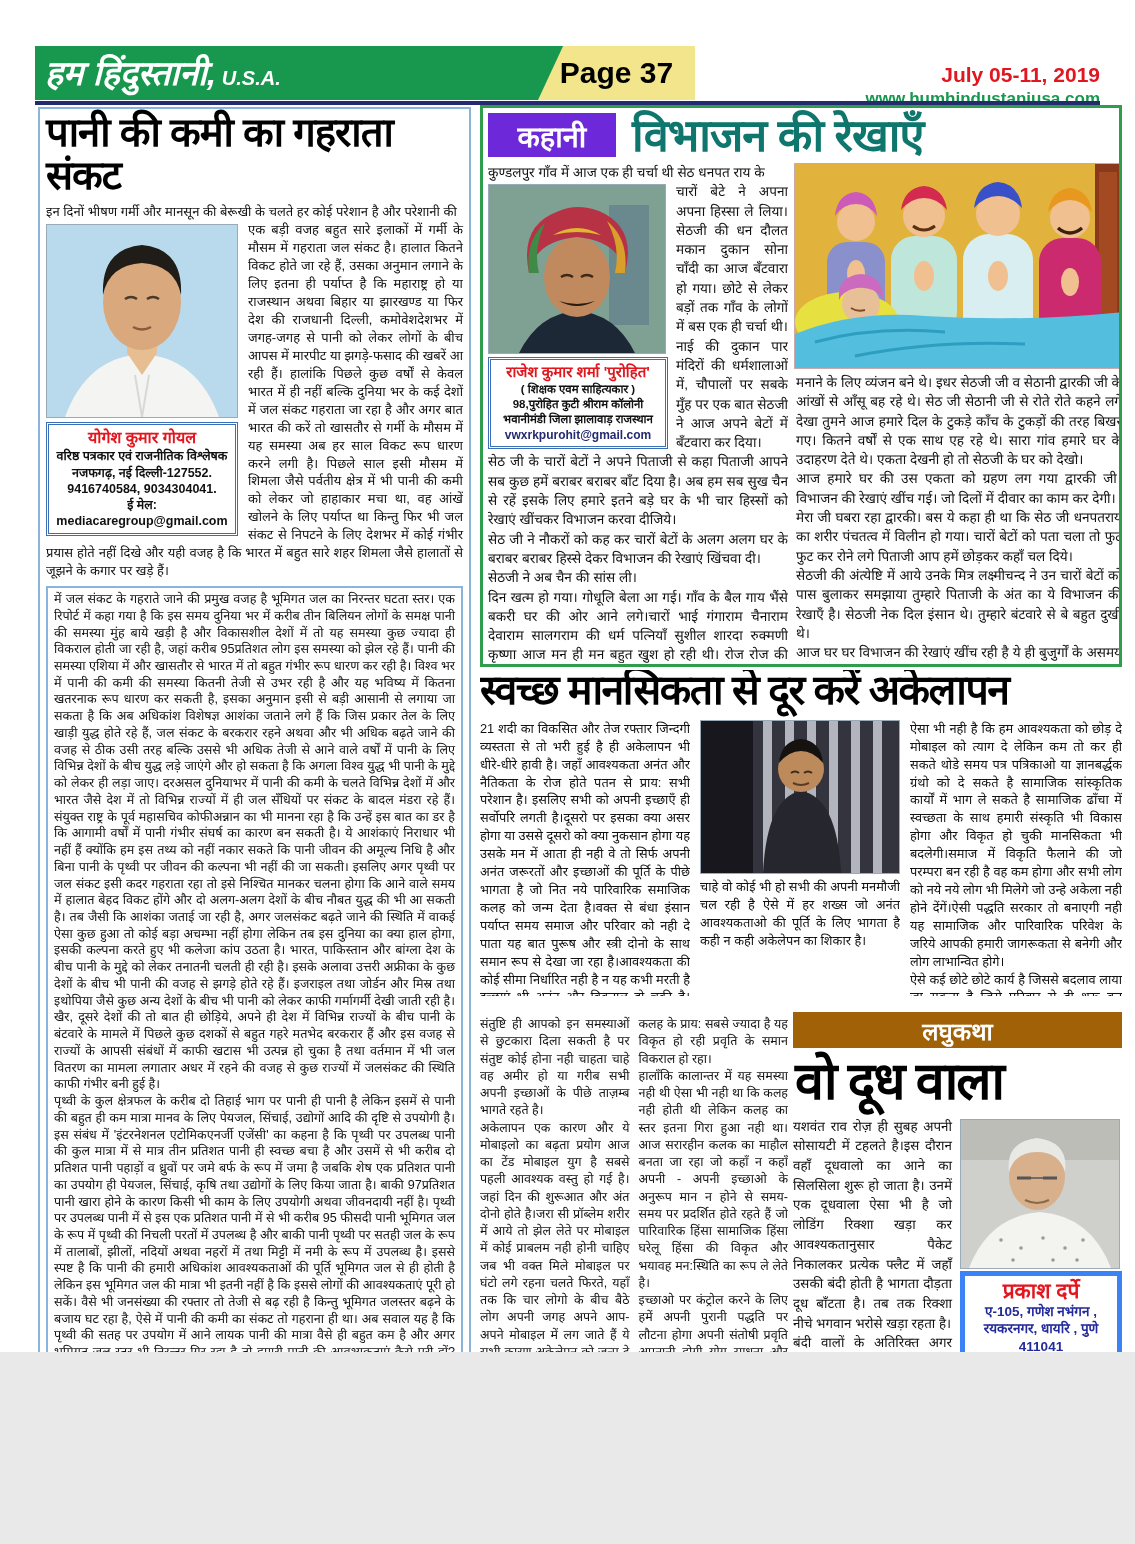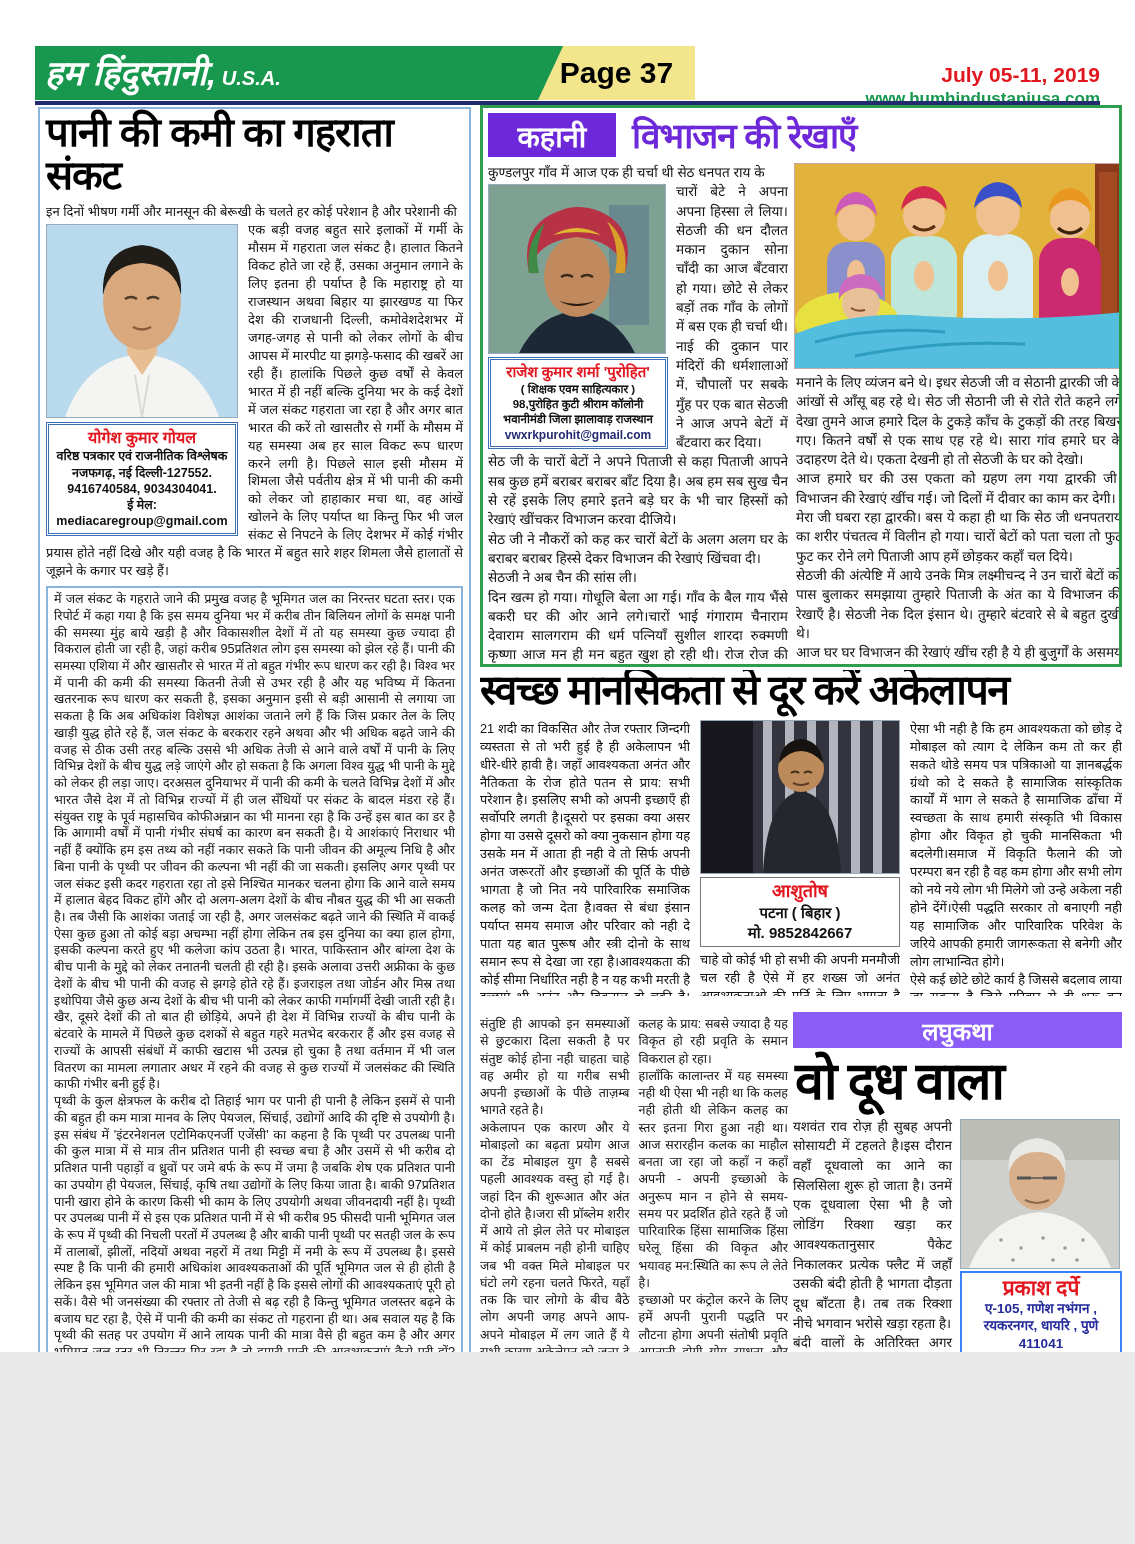--- a/index.html
+++ b/index.html
@@ -28,21 +28,21 @@
   .byline-name{color:#e1161f;font-weight:bold;font-size:16px;line-height:1.25;}
   .byline-line{font-weight:bold;font-size:12.5px;line-height:1.3;color:#111;}
   .la-body{clear:both;border:2px solid #8ab4dc;margin-top:6px;padding:3px 6px;height:1042px;
            overflow:hidden;font-size:12.6px;line-height:1.33;text-align:justify;white-space:pre-line;box-sizing:border-box;}
   
   .story-box{position:absolute;left:480px;top:105px;width:642px;height:562px;border:3px solid #2f9e4c;
              box-sizing:border-box;padding:3px 5px;overflow:hidden;}
   .story-head{display:flex;align-items:center;height:48px;}
   .kicker-red{background:#6d28d9;color:#fff;font-weight:bold;font-size:29px;width:128px;height:44px;
               display:flex;align-items:center;justify-content:center;flex:0 0 auto;}
-  .story-headline{color:#6d28d9;font-weight:bold;font-size:35px;letter-spacing:-1px;margin-left:16px;line-height:1;}
+  .story-headline{color:#0f766e;font-weight:bold;font-size:45px;letter-spacing:-1px;margin-left:16px;line-height:1;}
   .story-content{position:relative;height:500px;margin-top:4px;}
   .story-col1{position:absolute;left:0;top:0;width:300px;height:500px;font-size:13.6px;line-height:1.42;
               text-align:justify;overflow:hidden;}
   .story-floatwrap{float:left;width:180px;margin:2px 8px 2px 0;}
   .author-box{border:3px double #3b6fb5;margin-top:3px;padding:2px 1px;text-align:center;}
   .author-name{color:#e1161f;font-weight:bold;font-size:15px;line-height:1.3;}
   .author-line{font-weight:bold;font-size:11.5px;line-height:1.3;color:#111;}
   .author-email{font-weight:bold;font-size:12px;color:#232a70;}
   .story-p3{white-space:pre-line;}
   .story-col2{position:absolute;left:308px;top:210px;width:326px;height:290px;font-size:13.6px;line-height:1.42;
@@ -57,26 +57,26 @@
   .mid-col2{width:200px;flex:0 0 auto;}
   .mid-col3{flex:1;white-space:pre-line;}
   .caption-box{border:1px solid #777;margin-top:3px;padding:2px;text-align:center;background:#fff;}
   .cap-name{color:#e1161f;font-weight:bold;font-size:18px;line-height:1.3;}
   .cap-line{font-weight:bold;font-size:15px;line-height:1.35;color:#111;}
   .mid-col2-text{margin-top:4px;}
   .lower-cols{position:absolute;left:480px;top:1016px;width:308px;height:516px;column-count:2;column-gap:9px;
               font-size:12.5px;line-height:1.38;text-align:justify;white-space:pre-line;overflow:hidden;}
   
   .laghu{position:absolute;left:793px;top:1012px;width:329px;height:522px;overflow:hidden;}
-  .laghu-bar{background:#8b5cf6;color:#fff;height:36px;display:flex;align-items:center;justify-content:center;
+  .laghu-bar{background:#a16207;color:#fff;height:36px;display:flex;align-items:center;justify-content:center;
              font-size:24px;font-weight:bold;}
   .laghu-headline{font-size:52px;font-weight:bold;letter-spacing:-2px;line-height:1.05;margin:6px 0 8px 2px;color:#000;}
   .laghu-body{font-size:13.4px;line-height:1.47;text-align:justify;}
   .laghu-floatwrap{float:right;width:162px;margin:2px 0 4px 8px;}
-  .laghu-author{border:2px solid #3b82f6;margin-top:2px;padding:2px 1px;text-align:center;}
+  .laghu-author{border:5px solid #3b82f6;margin-top:2px;padding:2px 1px;text-align:center;}
   .laghu-name{color:#e1161f;font-weight:bold;font-size:21px;line-height:1.2;}
   .laghu-addr{color:#232a9a;font-weight:bold;font-size:13.5px;line-height:1.3;}
   .laghu-phone{color:#e1161f;font-weight:bold;font-size:16px;line-height:1.25;}
   .laghu-email{color:#232a9a;font-weight:bold;font-size:16px;line-height:1.25;}
   .laghu-text{white-space:pre-line;}
 </style>
 </head>
 <body>
 
 <div id="page">
@@ -221,25 +221,20 @@
               <rect x="128" y="0" width="9" height="152"></rect>
             <rect x="150" y="0" width="9" height="152"></rect>
               <rect x="172" y="0" width="9" height="152"></rect>
           </g>
           <path d="M62 152 Q66 76 100 70 Q136 76 140 152 Z" fill="#26262e"></path>
           <circle cx="100" cy="48" r="23" fill="#bd8a5c"></circle>
           <path d="M78 42 Q80 20 100 18 Q120 20 122 42 Q112 30 100 30 Q88 30 78 42" fill="#15120f"></path>
           <path d="M90 52 Q94 49 98 52 M103 52 Q107 49 111 52" stroke="#3a2a1a" stroke-width="2" fill="none"></path>
           <path d="M92 62 Q100 66 108 62" stroke="#5a3a22" stroke-width="2" fill="none"></path>
         </svg>
-        <div class="caption-box">
-          <div class="cap-name">आशुतोष</div>
-          <div class="cap-line">पटना ( बिहार )</div>
-          <div class="cap-line">मो. 9852842667</div>
-        </div>
         <div class="mid-col2-text">चाहे वो कोई भी हो सभी की अपनी मनमौजी चल रही है ऐसे में हर शख्स जो अनंत आवश्यकताओ की पूर्ति के लिए भागता है कही न कही अकेलेपन का शिकार है।</div>
       </div>
       <div class="mid-col mid-col3">ऐसा भी नही है कि हम आवश्यकता को छोड़ दे मोबाइल को त्याग दे लेकिन कम तो कर ही सकते थोडे समय पत्र पत्रिकाओ या ज्ञानबर्द्धक ग्रंथो को दे सकते है सामाजिक सांस्कृतिक कार्यों में भाग ले सकते है सामाजिक ढाँचा में स्वच्छता के साथ हमारी संस्कृति  भी विकास होगा और विकृत हो चुकी मानसिकता  भी बदलेगी।समाज में विकृति फैलाने की जो परम्परा बन रही है वह कम होगा और सभी लोग को नये नये लोग भी मिलेगे जो उन्हे अकेला नही होने देंगें।ऐसी पद्धति सरकार तो बनाएगी नही यह सामाजिक और पारिवारिक परिवेश  के जरिये आपकी हमारी जागरूकता से बनेगी और लोग लाभान्वित होगे।
 ऐसे कई छोटे छोटे कार्य है जिससे बदलाव लाया जा सकता है जिसे परिवार से ही शुरू कर समाज और राष्ट्र निर्माण के मानसिक स्वच्छता के लिए आपके योगदान से संभव है।</div>
     </div>
   </div>
   <div class="lower-cols">संतुष्टि ही आपको इन समस्याओं से छुटकारा दिला सकती है पर संतुष्ट कोई होना नही चाहता चाहे वह अमीर हो या गरीब सभी अपनी इच्छाओं के पीछे ताज़म्ब भागते रहते है।
 अकेलापन एक कारण और ये मोबाइलो का बढ़ता प्रयोग आज का टेंड मोबाइल युग है सबसे पहली आवश्यक वस्तु हो गई है।जहां दिन की शुरूआत और अंत दोनो होते है।जरा सी प्रॉब्लेम शरीर में आये तो झेल लेते पर मोबाइल में कोई प्राबलम नही होनी चाहिए जब भी वक्त मिले मोबाइल पर घंटो लगे रहना चलते फिरते, यहाँ तक कि चार लोगो के बीच बैठे लोग अपनी जगह अपने आप-अपने मोबाइल में लग जाते हैं ये सभी कारण अकेलेपन को जन्म दे रहे है बात और वक्त हर इंसान के लिए जरूरी है जो आपसे जुड़ा हुआ है।अगर नही मिले तो सम्बन्धो में कड़वाहट और स्वभाव में चिड़चिड़ापन तो आनी निश्चित है।यही कारण है आज कल सम्बन्धो में तेजी से बढ़ती गिरावट और लोक अदालतो में बढ़ती भीड़ जो सम्बन्धो और पारिवारिक कलह के प्राय: सबसे ज्यादा है यह विकृत हो रही प्रवृति के समान विकराल हो रहा।
 हालाँकि कालान्तर में यह समस्या नही थी ऐसा भी नही था कि कलह नही होती थी लेकिन कलह का स्तर इतना गिरा हुआ  नही था।आज सरारहीन कलक का माहौल बनता जा रहा जो कहाँ न कहाँ अपनी - अपनी इच्छाओ के अनुरूप मान न होने से समय-समय पर प्रदर्शित होते रहते हैं जो पारिवारिक हिंसा सामाजिक हिंसा घरेलू हिंसा की विकृत और भयावह मन:स्थिति का रूप ले लेते है।
 इच्छाओ पर कंट्रोल करने के लिए हमें अपनी पुरानी पद्धति पर लौटना होगा अपनी संतोषी प्रवृति अपनानी होगी योग साधना और धार्मिक ग्रंथो से अवगत होना होगा इसके लिए विस्तृत प्लेटफार्म की आवश्यकता है। युवाओ को इससे जोडे रखने के लिए अनेको माध्यमो के जरिये उनके महत्व को समझना होगा जिसे कुछ दशक पूर्व रामायण और महाभारत का ज्ञान दूरदर्शन के जरिये पूरे हिन्दूस्तान के सभी लोगो तक पहुँचाया गया।</div>

